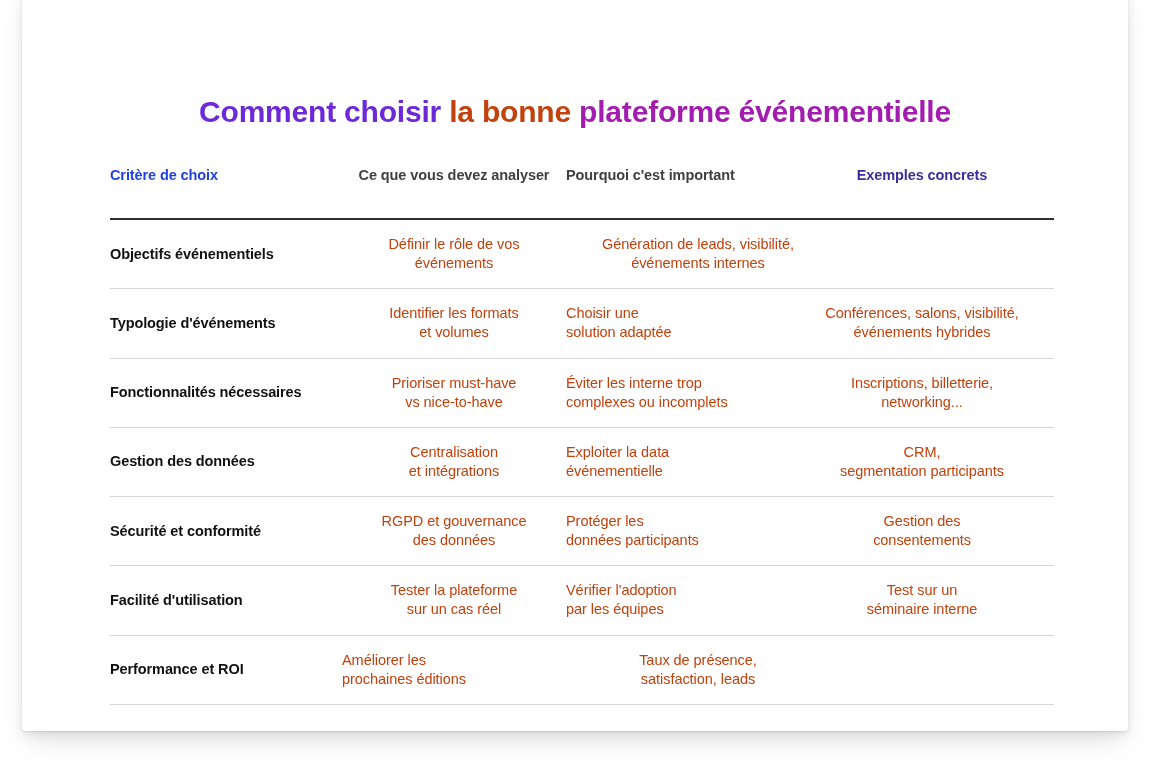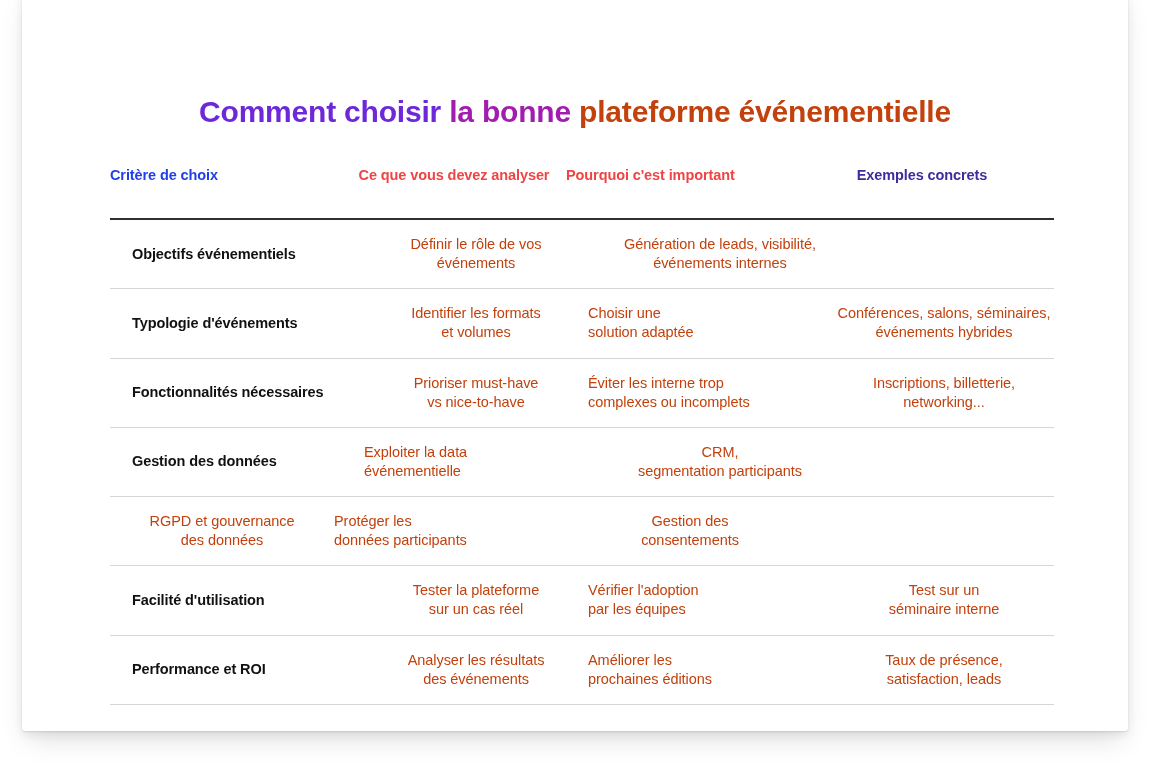--- a/index.html
+++ b/index.html
@@ -54,22 +54,22 @@
     top: 88px;
     text-align: center;
     font-size: 30px;
     font-weight: bold;
     letter-spacing: -0.2px;
     line-height: 1.2;
     white-space: nowrap;
   }
   .title .seg { display: inline; }
   .t-blue   { color: #6d28d9; }
-  .t-dark   { color: #a21caf; text-align: center; }
-  .t-purple { color: #c2410c; text-align: center; }
+  .t-dark   { color: #c2410c; text-align: center; }
+  .t-purple { color: #a21caf; text-align: center; }
 
   
   .table {
     position: absolute;
     left: 88px;
     top: 180px;
     width: 944px;
   }
 
   .row {
@@ -91,21 +91,21 @@
   .row-head .c1,
   .row-head .c2,
   .row-head .c3,
   .row-head .c4 {
     font-size: 14.5px;
     font-weight: bold;
     letter-spacing: -0.1px;
     line-height: 1.25;
   }
   .hd-blue   { color: #1f3fe8; }
-  .hd-dark   { color: #ef4444; }
+  .hd-dark   { color: #404040; }
   .hd-purple { color: #3b2e9c; }
 
   .rule-head {
     height: 0;
     border-top: 2px solid #2f2f33;
     width: 100%;
   }
   .rule-body {
     height: 0;
     border-top: 1px solid #d6d6da;
@@ -115,21 +115,20 @@
   .row-body {
     min-height: 66px;
     padding: 15px 0 15px 0;
   }
   .row-body .c1 {
     font-size: 14.5px;
     font-weight: bold;
     color: #111113;
     letter-spacing: -0.1px;
     line-height: 1.3;
-    margin-left: 22px;
   }
   .row-body .c2,
   .row-body .c3,
   .row-body .c4 {
     font-size: 14.5px;
     font-weight: normal;
     color: #c2410c;
     line-height: 1.32;
     letter-spacing: -0.05px;
   }
@@ -165,46 +164,49 @@
 événements internes</div>
         </div>
         <div class="rule-body"></div>
 
         <div class="row row-body">
           <div class="c1">Typologie d'événements</div>
           <div class="c2 cell-text">Identifier les formats
 et volumes</div>
           <div class="c3 cell-text">Choisir une
 solution adaptée</div>
-          <div class="c4 cell-text">Conférences, salons, séminaires,
+          <div class="c4 cell-text">Conférences, salons, visibilité,
 événements hybrides</div>
         </div>
         <div class="rule-body"></div>
 
         <div class="row row-body">
           <div class="c1">Fonctionnalités nécessaires</div>
           <div class="c2 cell-text">Prioriser must-have
 vs nice-to-have</div>
           <div class="c3 cell-text">Éviter les interne trop
 complexes ou incomplets</div>
           <div class="c4 cell-text">Inscriptions, billetterie,
 networking...</div>
         </div>
         <div class="rule-body"></div>
 
         <div class="row row-body">
           <div class="c1">Gestion des données</div>
+          <div class="c2 cell-text">Centralisation
+et intégrations</div>
           <div class="c3 cell-text">Exploiter la data
 événementielle</div>
           <div class="c4 cell-text">CRM,
 segmentation participants</div>
         </div>
         <div class="rule-body"></div>
 
         <div class="row row-body">
+          <div class="c1">Sécurité et conformité</div>
           <div class="c2 cell-text">RGPD et gouvernance
 des données</div>
           <div class="c3 cell-text">Protéger les
 données participants</div>
           <div class="c4 cell-text">Gestion des
 consentements</div>
         </div>
         <div class="rule-body"></div>
 
         <div class="row row-body">
@@ -213,22 +215,20 @@
 sur un cas réel</div>
           <div class="c3 cell-text">Vérifier l'adoption
 par les équipes</div>
           <div class="c4 cell-text">Test sur un
 séminaire interne</div>
         </div>
         <div class="rule-body"></div>
 
         <div class="row row-body">
           <div class="c1">Performance et ROI</div>
-          <div class="c2 cell-text">Analyser les résultats
-des événements</div>
           <div class="c3 cell-text">Améliorer les
 prochaines éditions</div>
           <div class="c4 cell-text">Taux de présence,
 satisfaction, leads</div>
         </div>
         <div class="rule-body"></div>
 
       </div>
     </div>
   </div>

